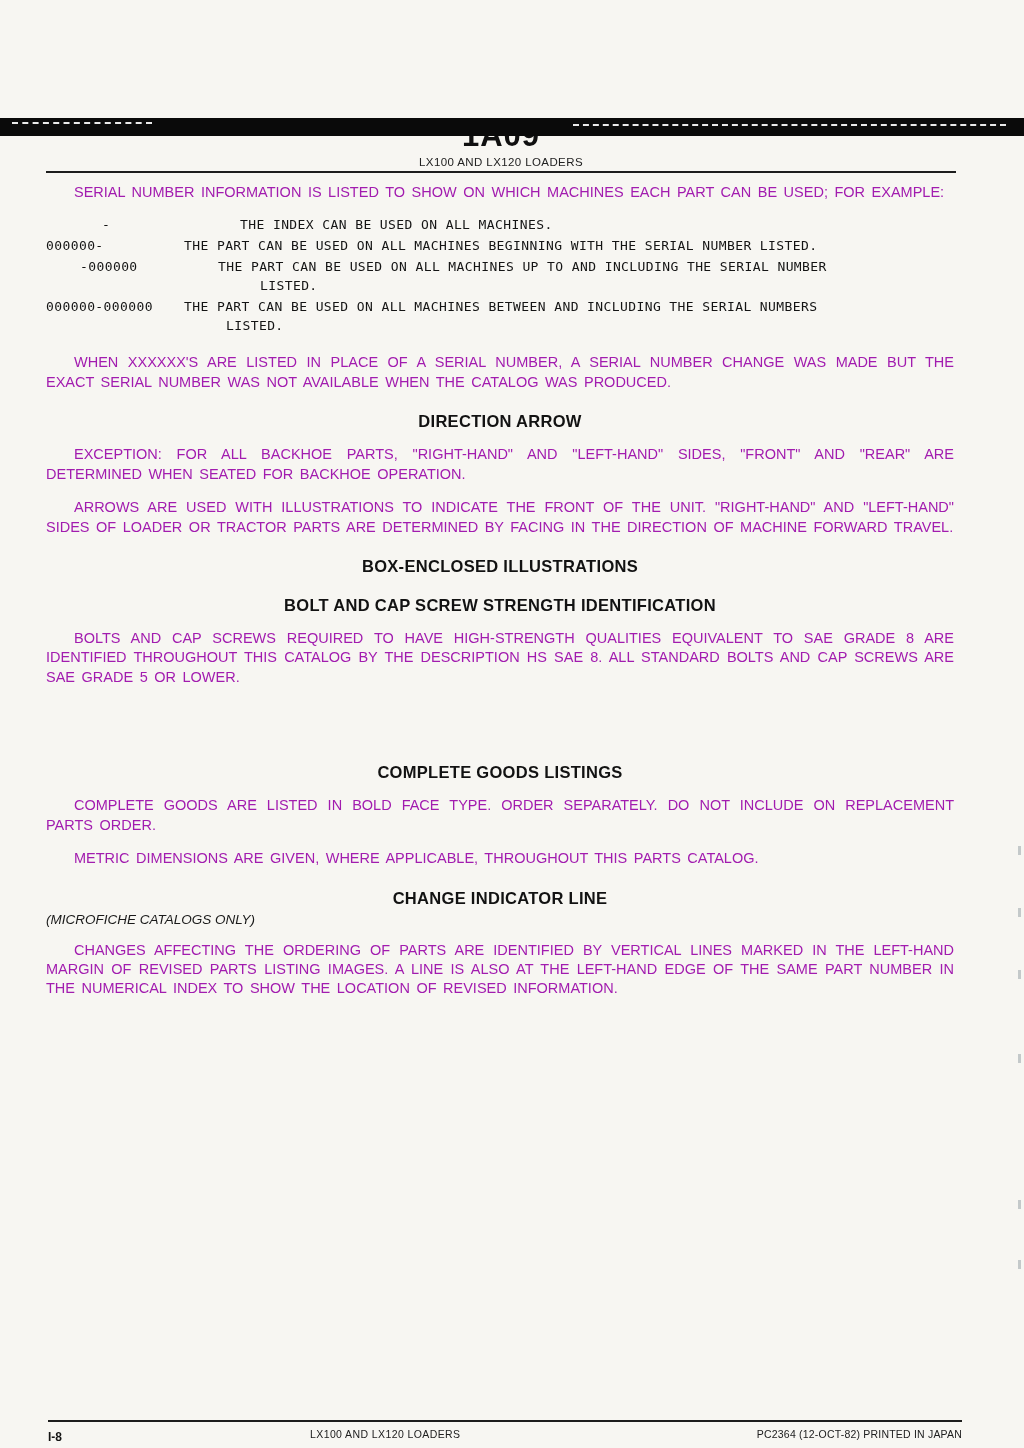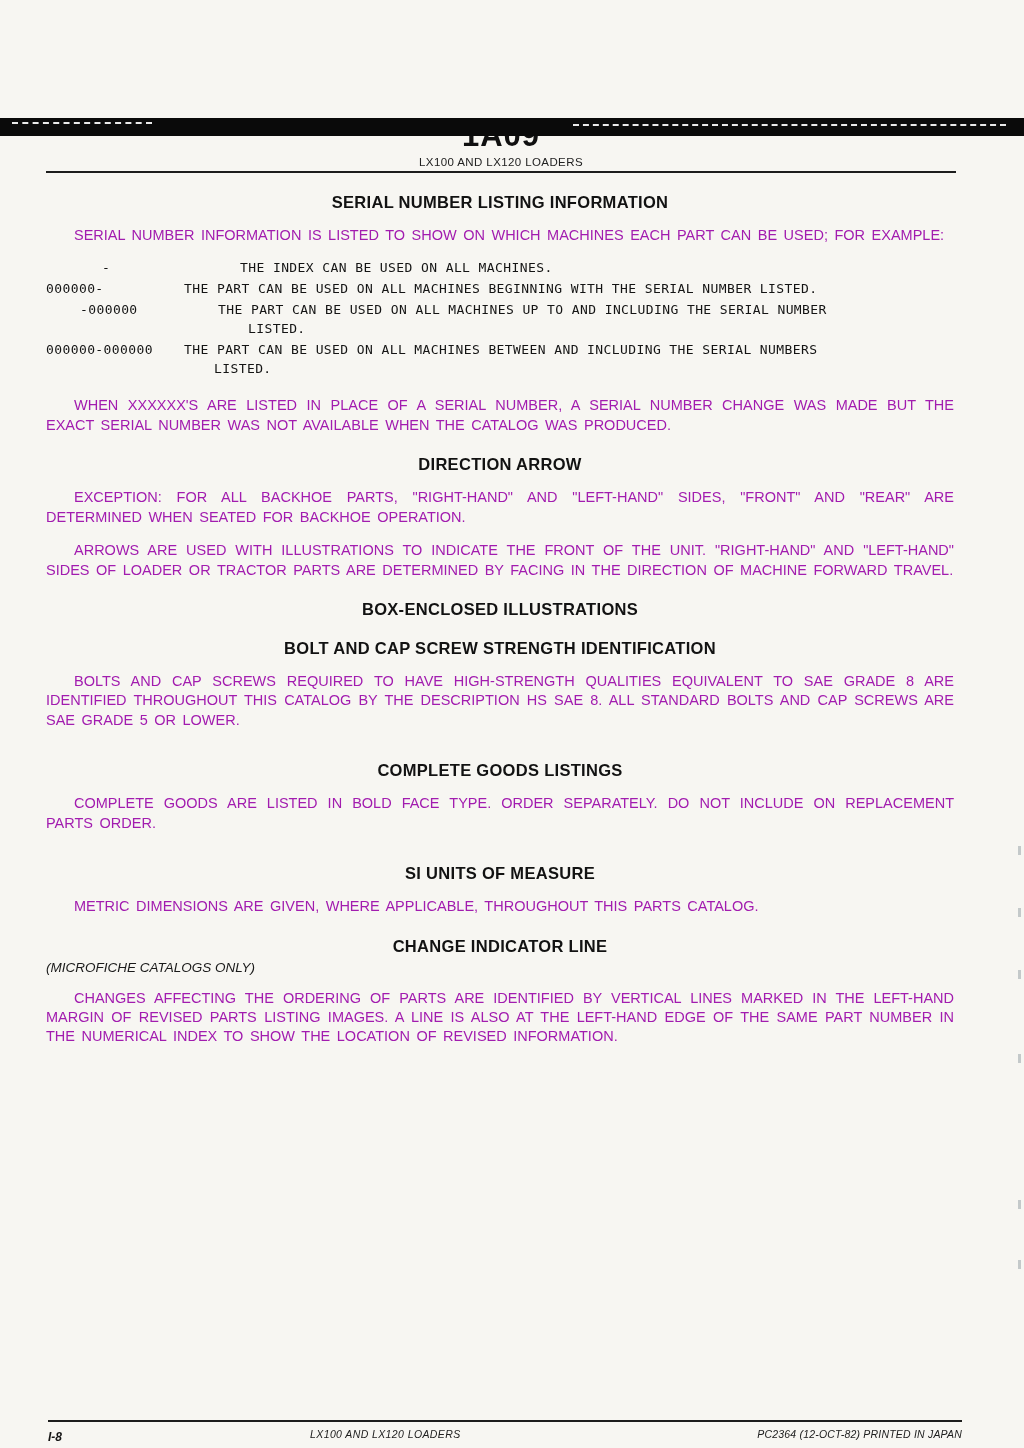--- a/index.html
+++ b/index.html
@@ -47,21 +47,21 @@
   .page-subtitle {
     font-size: 11.5px; letter-spacing: .4px; margin-top: 2px; color: #222;
   }
 
   .content { margin: 0 70px 0 46px; }
 
   h2 {
     font-size: 16.5px; font-weight: bold; text-align: center;
     letter-spacing: .3px; margin: 20px 0 14px 0; color: #121212;
   }
-  h2.gap-lg { margin-top: 31px; }
+  h2.gap-lg { margin-top: 76px; }
   .sub-italic {
     font-style: italic; font-size: 13.5px;
     margin: -10px 0 14px 0; color: #1a1a1a;
   }
   p {
     font-size: 14.5px; line-height: 1.34; text-align: justify;
     margin: 10px 0 14px 0; word-spacing: 2.5px; color: #a21caf;
   }
   p.indent { text-indent: 28px; }
 
@@ -69,26 +69,26 @@
     font-family: "DejaVu Sans Mono", monospace;
     font-size: 13px; letter-spacing: .4px; line-height: 1.45;
     margin: 14px 0 18px 0; color: #141414;
   }
   .lrow { display: flex; align-items: flex-start; margin-bottom: 2px; }
   .lterm { flex: 0 0 138px; white-space: nowrap; }
   .lrow:nth-child(1) .lterm { padding-left: 56px; }
   .lrow:nth-child(3) .lterm { padding-left: 34px; }
   .ldesc { flex: 1; }
   .ldesc .line1 { display: block; }
-  .ldesc .lcont { display: block; padding-left: 30px; }
+  .ldesc .lcont { display: block; padding-left: 30px; margin-left: 12px; }
   .ldesc .lcont:empty { display: none; }
 
   .page-footer {
     position: absolute; top: 1302px; left: 48px; right: 62px;
-    border-top: 2px solid #1d1d1d; padding-top: 5px; font-style: italic;
+    border-top: 2px solid #1d1d1d; padding-top: 5px;
   }
   .page-footer .fleft {
     font-size: 12px; font-weight: bold; color: #141414;
   }
   .page-footer .fcenter {
     position: absolute; left: 262px; top: 6px;
     font-size: 10.5px; letter-spacing: .4px; color: #202020;
   }
   .page-footer .fright {
     position: absolute; right: 0; top: 6px;
@@ -109,21 +109,20 @@
   <div class="edge-mark" style="top:1082px;"></div>
   <div class="edge-mark" style="top:1142px;"></div>
 
   <header class="page-header">
     <div class="page-code">1A09</div>
     <div class="page-subtitle">LX100 AND LX120 LOADERS</div>
   </header>
 
   <main class="content">
 
-    <h2>SERIAL NUMBER LISTING INFORMATION</h2>
     <p class="indent">SERIAL NUMBER INFORMATION IS LISTED TO SHOW ON WHICH MACHINES EACH PART CAN BE USED; FOR EXAMPLE:</p>
 
     <div class="listing">
       <div class="lrow">
         <span class="lterm">-</span>
         <span class="ldesc">
             <span class="line1">THE INDEX CAN BE USED ON ALL MACHINES.</span>
           </span>
       </div>
       <div class="lrow">
@@ -155,21 +154,20 @@
     <p class="indent">ARROWS ARE USED WITH ILLUSTRATIONS TO INDICATE THE FRONT OF THE UNIT.  "RIGHT-HAND" AND "LEFT-HAND" SIDES OF LOADER OR TRACTOR PARTS ARE DETERMINED BY FACING IN THE DIRECTION OF MACHINE FORWARD TRAVEL.</p>
 
     <h2>BOX-ENCLOSED ILLUSTRATIONS</h2>
 
     <h2>BOLT AND CAP SCREW STRENGTH IDENTIFICATION</h2>
     <p class="indent">BOLTS AND CAP SCREWS REQUIRED TO HAVE HIGH-STRENGTH QUALITIES EQUIVALENT TO SAE GRADE 8 ARE IDENTIFIED THROUGHOUT THIS CATALOG BY THE DESCRIPTION HS SAE 8.  ALL STANDARD BOLTS AND CAP SCREWS ARE SAE GRADE 5 OR LOWER.</p>
 
     <h2 class="gap-lg">COMPLETE GOODS LISTINGS</h2>
     <p class="indent">COMPLETE GOODS ARE LISTED IN BOLD FACE TYPE.  ORDER SEPARATELY.  DO NOT INCLUDE ON REPLACEMENT PARTS ORDER.</p>
 
-    <h2 class="gap-lg">SI UNITS OF MEASURE</h2>
     <p class="indent">METRIC DIMENSIONS ARE GIVEN, WHERE APPLICABLE, THROUGHOUT THIS PARTS CATALOG.</p>
 
     <h2>CHANGE INDICATOR LINE</h2>
     <div class="sub-italic">(MICROFICHE CATALOGS ONLY)</div>
     <p class="indent">CHANGES AFFECTING THE ORDERING OF PARTS ARE IDENTIFIED BY VERTICAL LINES MARKED IN THE LEFT-HAND MARGIN OF REVISED PARTS LISTING IMAGES.  A LINE IS ALSO AT THE LEFT-HAND EDGE OF THE SAME PART NUMBER IN THE NUMERICAL INDEX TO SHOW THE LOCATION OF REVISED INFORMATION.</p>
 
   </main>
 
   <footer class="page-footer">
     <span class="fleft">I-8</span>

